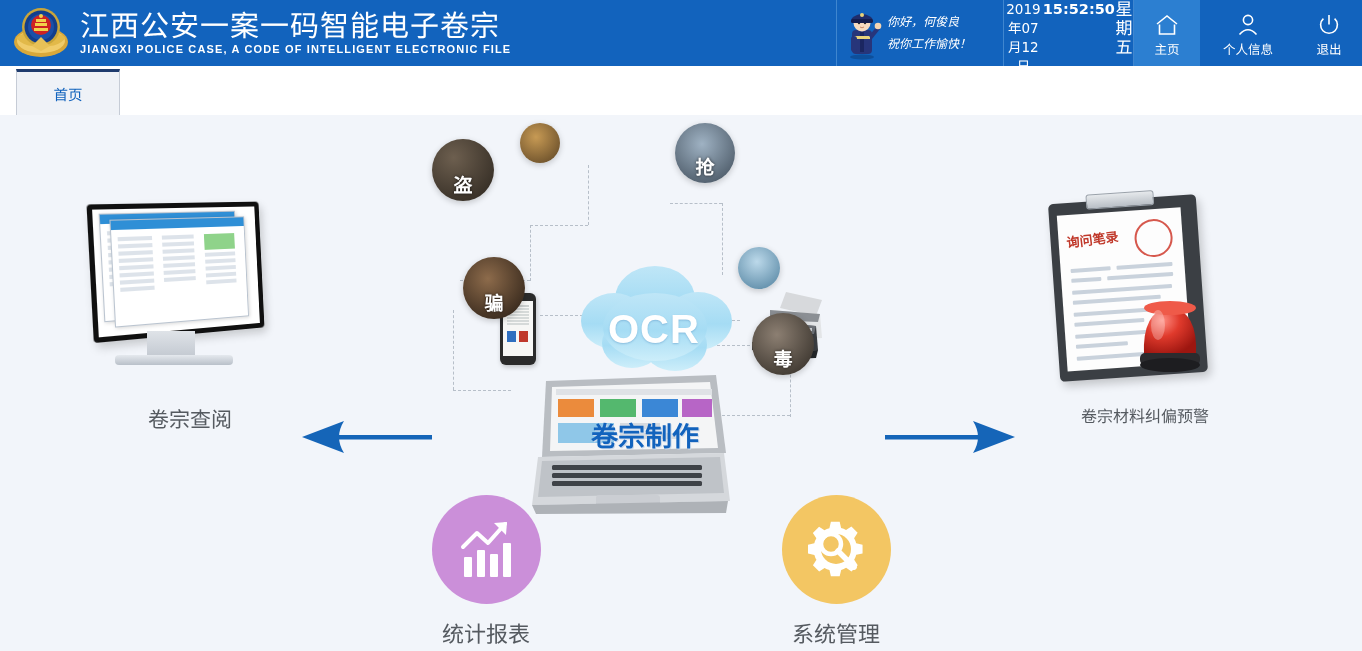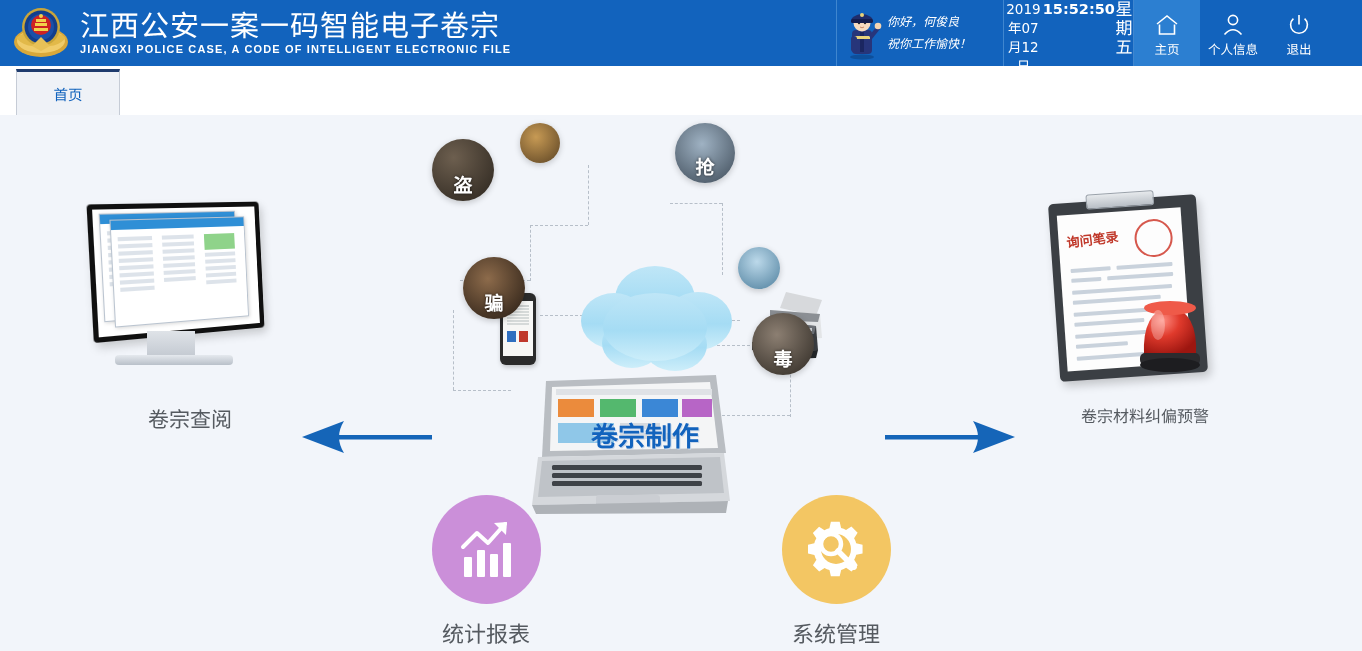--- a/index.html
+++ b/index.html
@@ -83,21 +83,21 @@
     flex-direction: row;
     justify-content: center;
     line-height: 19px;
     border-right: 1px solid #3f86cf;
     font-family: "DejaVu Sans", sans-serif;
   }
   .dt-date { font-size: 13.5px; }
   .dt-time { font-size: 14.5px; font-weight: bold; }
   .dt-week { font-size: 17px; }
 
-  .navbtns { display: flex; flex: 1 1 auto; }
+  .navbtns { display: flex; flex: 1 1 auto; justify-content: space-between; }
   .navbtn {
     width: 66px;
     display: flex;
     flex-direction: column;
     align-items: center;
     justify-content: center;
     color: #ffffff;
     gap: 2px;
     cursor: pointer;
     padding-top: 4px;
@@ -519,20 +519,21 @@
         <g fill="url(#cg)">
           <ellipse cx="85" cy="44" rx="40" ry="33"></ellipse>
           <ellipse cx="44" cy="66" rx="33" ry="28"></ellipse>
           <ellipse cx="128" cy="66" rx="34" ry="29"></ellipse>
           <ellipse cx="62" cy="88" rx="30" ry="25"></ellipse>
           <ellipse cx="105" cy="90" rx="32" ry="26"></ellipse>
           <ellipse cx="85" cy="72" rx="52" ry="34"></ellipse>
         </g>
       </svg>
     </div>
+    <div class="cloud-txt">OCR</div>
 
     <div class="phone">
       <div class="phone-scr">
         <div style="height:3px;"></div>
         <div style="height:2px;background:#ccd0cf;margin:1px 4px;"></div>
         <div style="height:2px;background:#d6dad9;margin:1px 4px;"></div>
         <div style="height:2px;background:#d6dad9;margin:1px 4px;"></div>
         <div style="height:2px;background:#d6dad9;margin:1px 4px;"></div>
         <div style="height:2px;background:#d6dad9;margin:1px 4px;"></div>
         <div style="height:2px;background:#d6dad9;margin:1px 4px;"></div>

